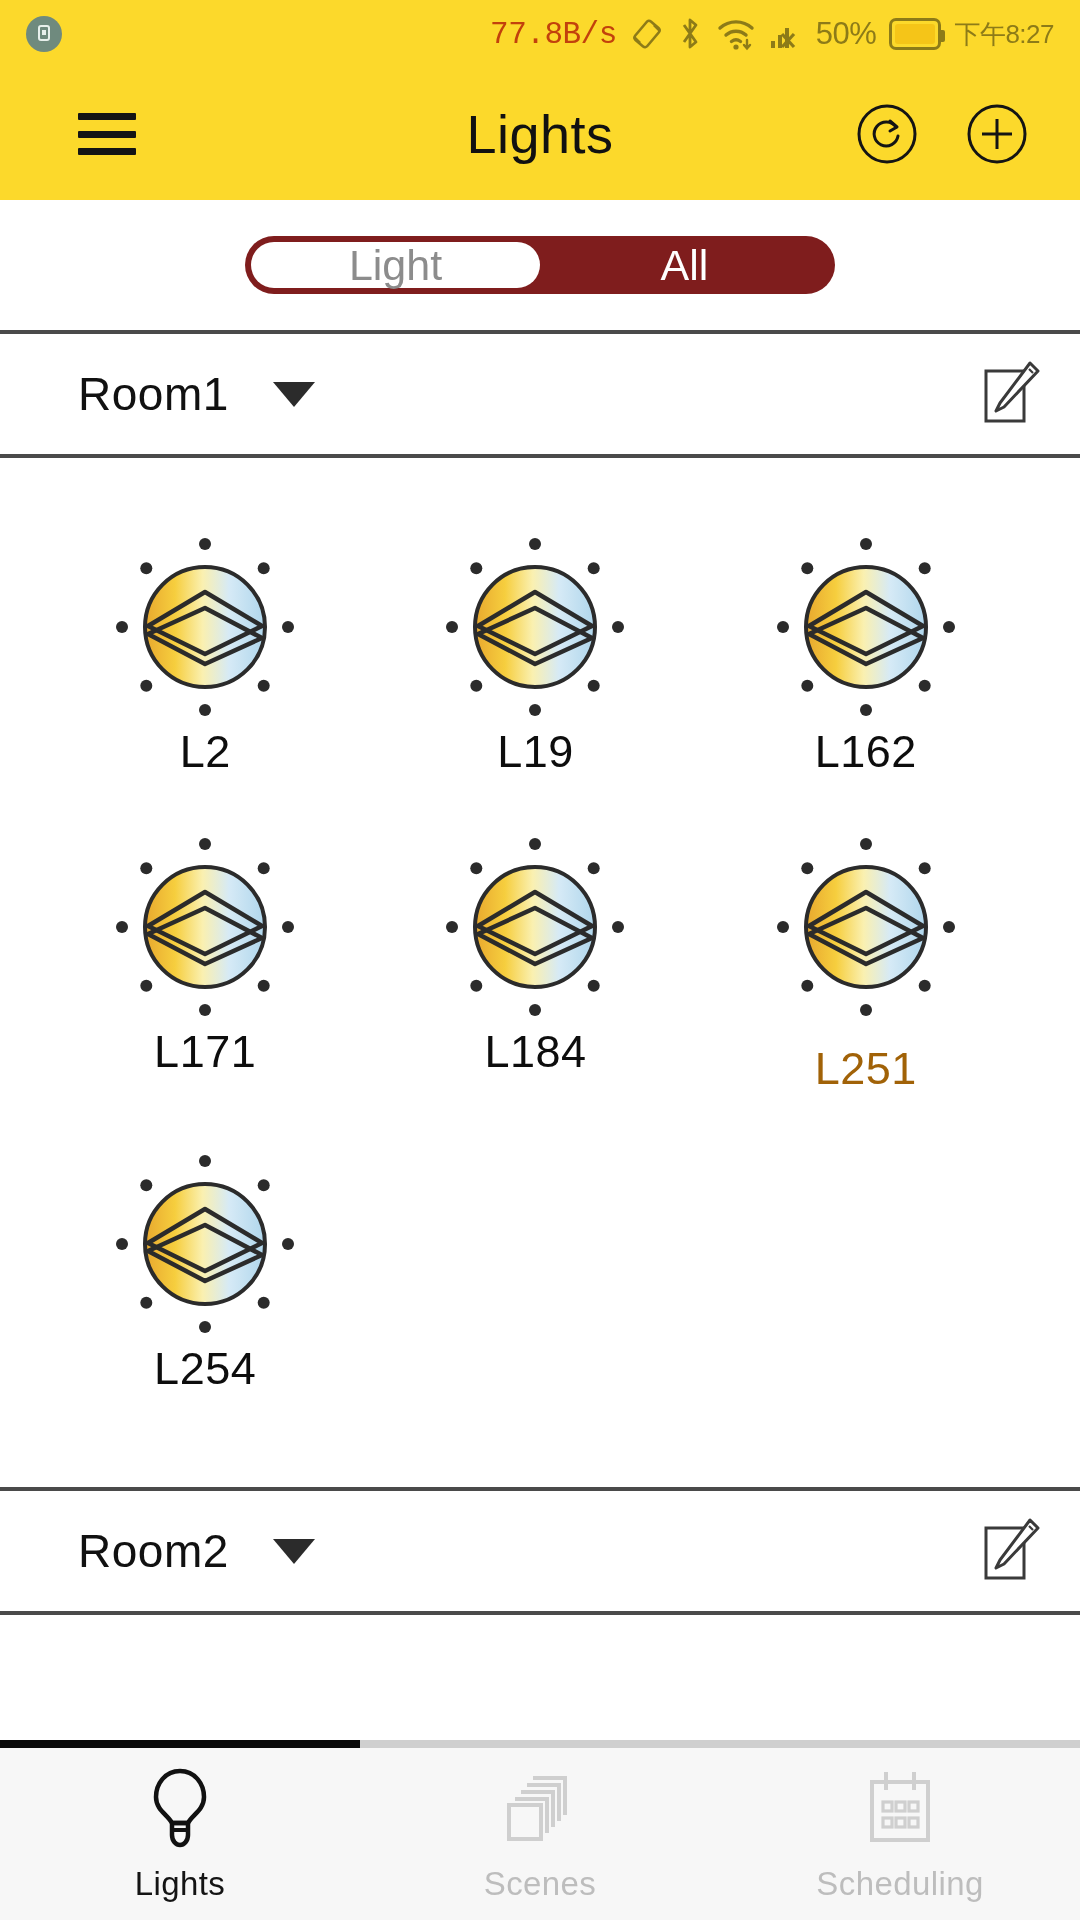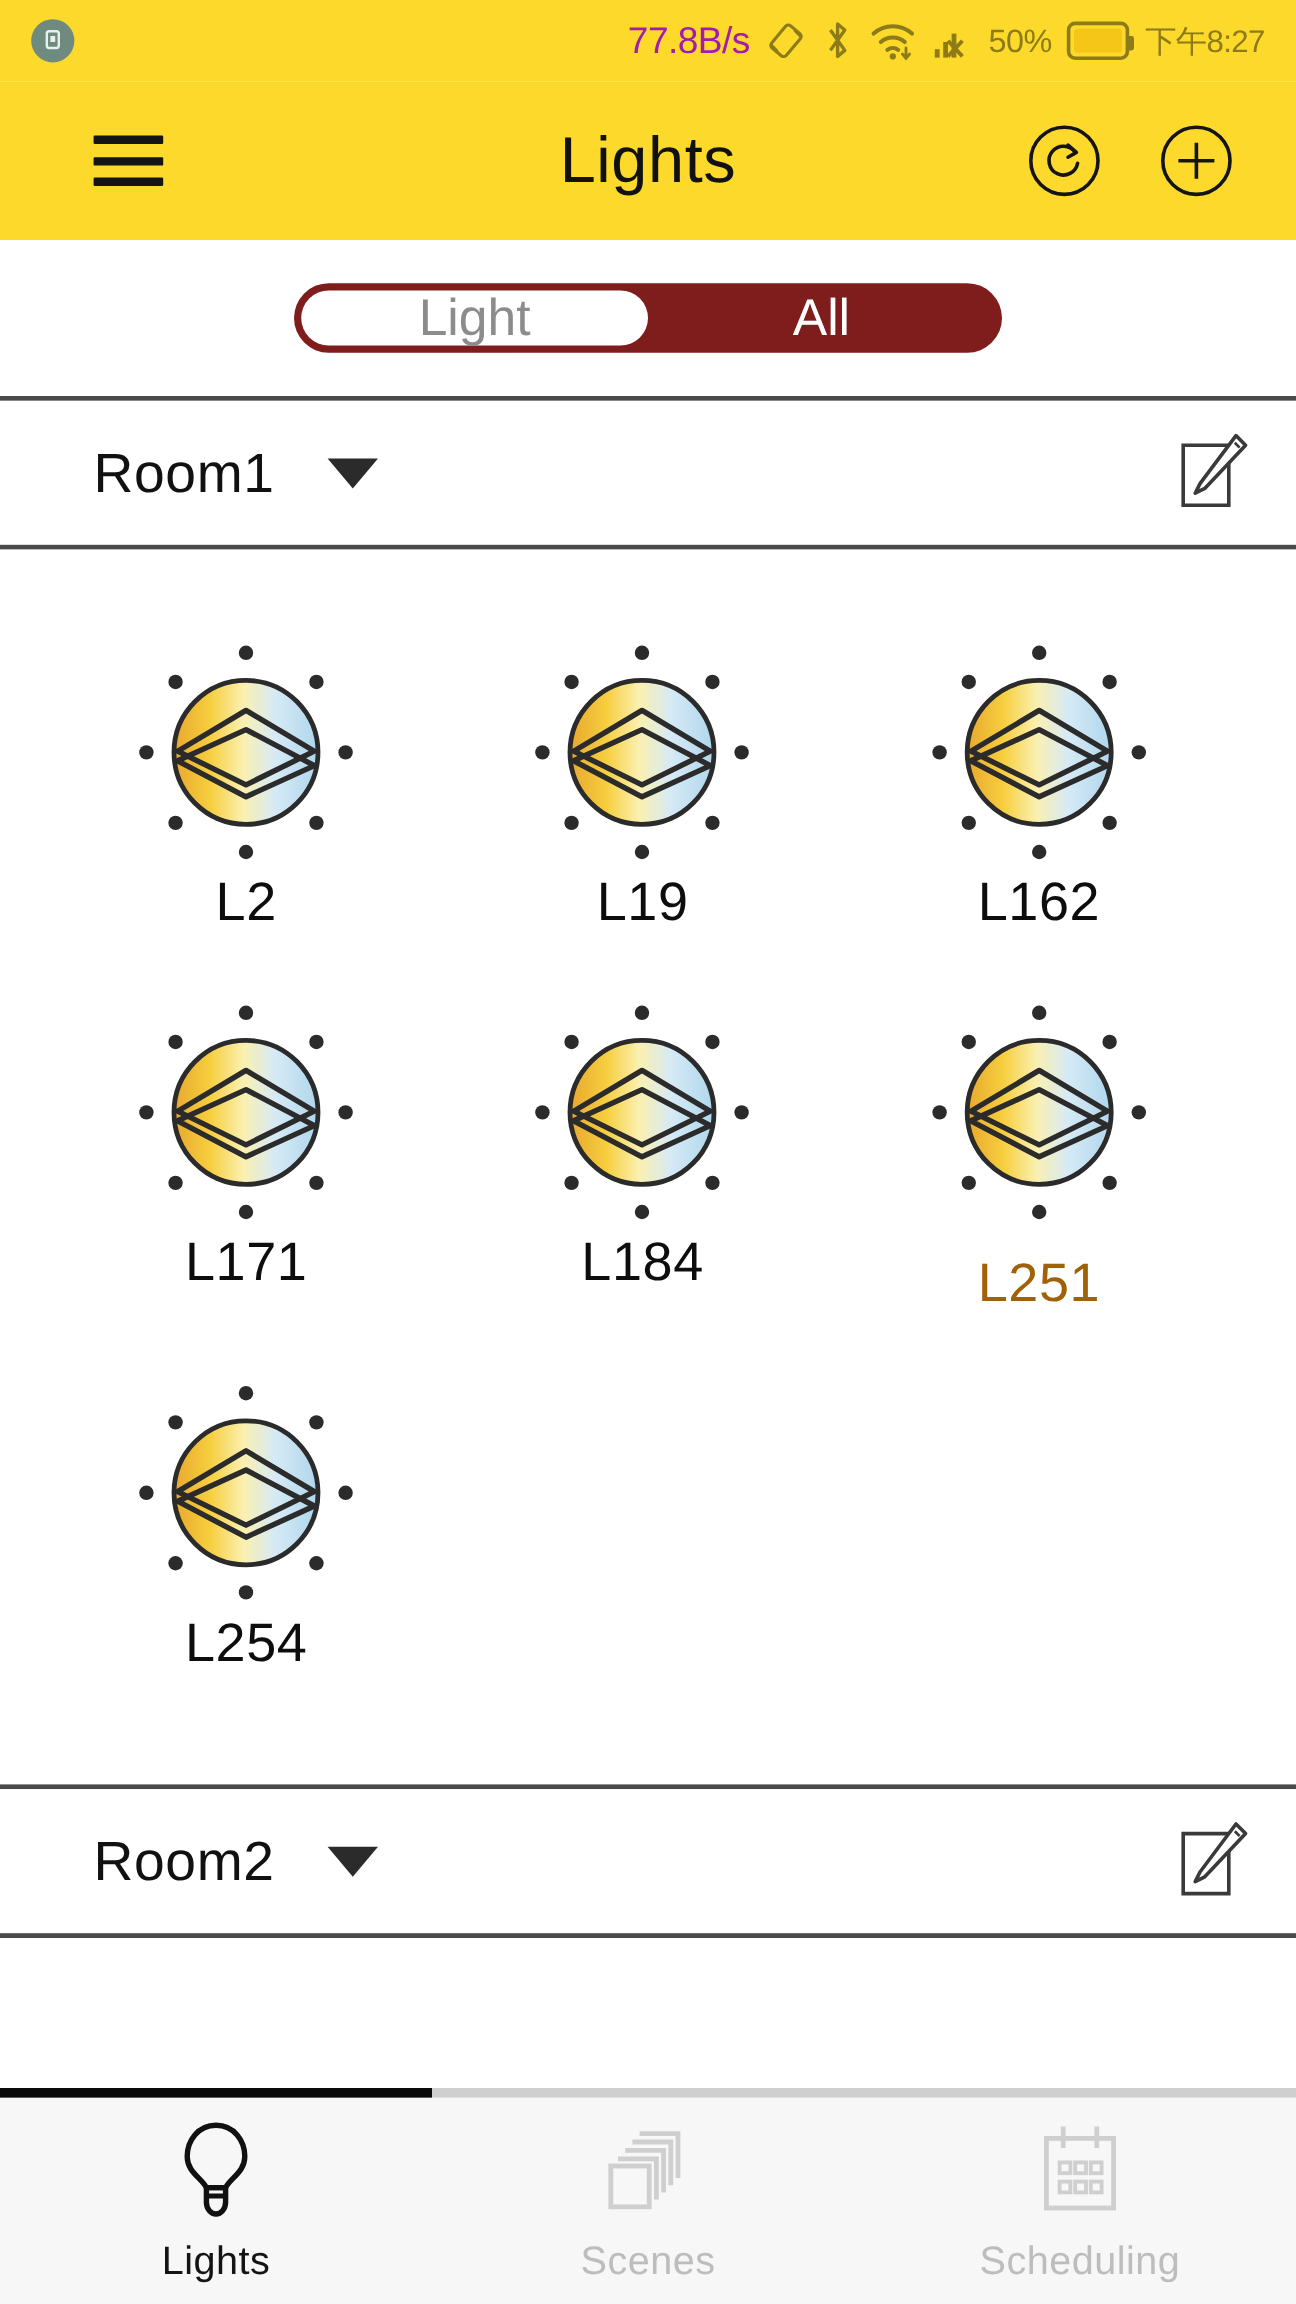--- a/index.html
+++ b/index.html
@@ -38,25 +38,25 @@
   }
   .usb-badge {
     width: 36px; height: 36px;
     border-radius: 50%;
     background: #6f8a7e;
     display: flex; align-items: center; justify-content: center;
   }
   .usb-badge svg { display:block; }
   .net-speed {
     font-size: 31px;
-    color: #a21caf;
+    color: #c2410c;
     letter-spacing: -0.5px;
-    font-family: Liberation Sans, sans-serif;
-  }
-  .batt-pct { font-size: 27px; color: #8d7b18; letter-spacing: -0.5px; }
+    font-family: Liberation Mono, monospace;
+  }
+  .batt-pct { font-size: 31px; color: #8d7b18; letter-spacing: -0.5px; }
   .clock { font-size: 26px; color: #8d7b18; letter-spacing: -0.5px; }
   .sb-icon { display: flex; align-items: center; }
   .sb-icon svg { display: block; }
   .batt-shell {
     width: 52px; height: 32px;
     border: 3px solid #8d7b18;
     border-radius: 7px;
     position: relative;
     display: flex; align-items: center;
     padding: 3px;

